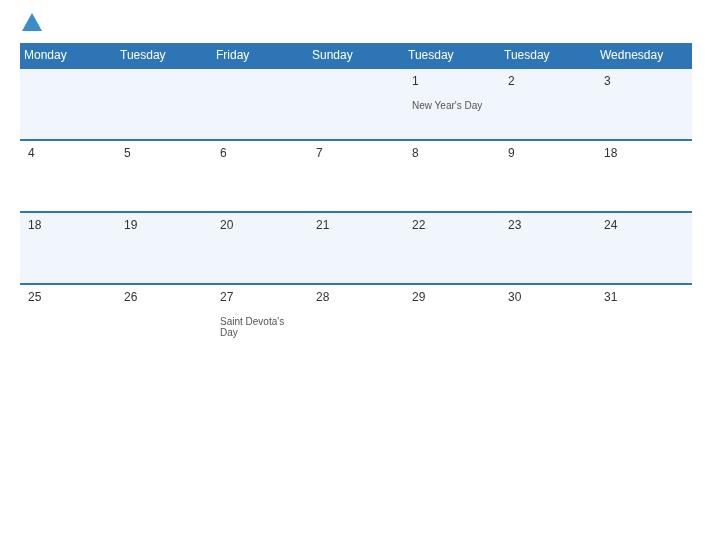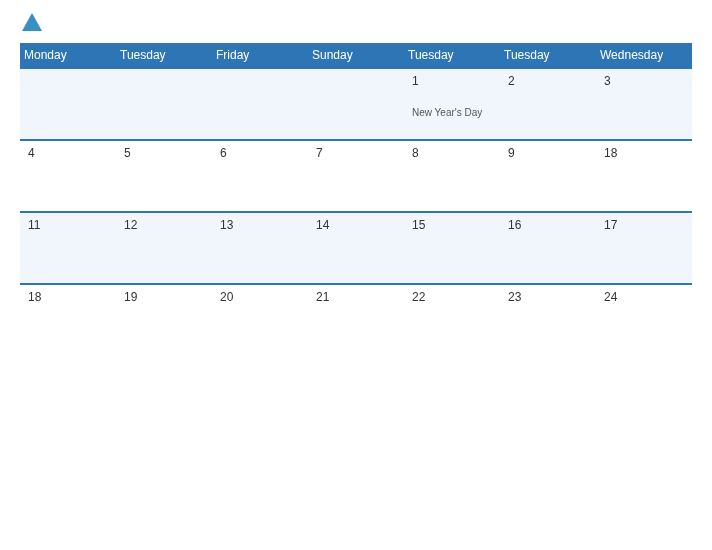--- a/index.html
+++ b/index.html
@@ -96,21 +96,21 @@
     .day-number {
       display: block;
       font-size: 12px;
       color: #333;
       margin-bottom: 2px;
     }
     .holiday-name {
       display: block;
       font-size: 10px;
       color: #555;
-      margin-top: 19px;
+      margin-top: 12px;
     }
   </style>
 </head>
 <body>
 
 <div class="calendar-container">
   <div class="header">
     <div class="logo">
       <span class="logo-text-general"></span>
       <div class="logo-triangle"></div>
@@ -167,59 +167,60 @@
           </td>
           <td>
             <span class="day-number">9</span>
           </td>
           <td>
             <span class="day-number">18</span>
           </td>
         </tr>
         <tr>
           <td>
-            <span class="day-number">11</span>
-          </td>
-          <td>
-            <span class="day-number">12</span>
-          </td>
-          <td>
-            <span class="day-number">13</span>
-          </td>
-          <td>
-            <span class="day-number">14</span>
-          </td>
-          <td>
-            <span class="day-number">15</span>
-          </td>
-          <td>
-            <span class="day-number">16</span>
-          </td>
-          <td>
-            <span class="day-number">17</span>
+            <span class="day-number">18</span>
+          </td>
+          <td>
+            <span class="day-number">19</span>
+          </td>
+          <td>
+            <span class="day-number">20</span>
+          </td>
+          <td>
+            <span class="day-number">21</span>
+          </td>
+          <td>
+            <span class="day-number">22</span>
+          </td>
+          <td>
+            <span class="day-number">23</span>
+          </td>
+          <td>
+            <span class="day-number">24</span>
           </td>
         </tr>
         <tr>
           <td>
-            <span class="day-number">18</span>
-          </td>
-          <td>
-            <span class="day-number">19</span>
-          </td>
-          <td>
-            <span class="day-number">20</span>
-          </td>
-          <td>
-            <span class="day-number">21</span>
-          </td>
-          <td>
-            <span class="day-number">22</span>
-          </td>
-          <td>
-            <span class="day-number">23</span>
-          </td>
-          <td>
-            <span class="day-number">24</span>
+            <span class="day-number">25</span>
+          </td>
+          <td>
+            <span class="day-number">26</span>
+          </td>
+          <td>
+            <span class="day-number">27</span>
+            <span class="holiday-name">Saint Devota's Day</span>
+          </td>
+          <td>
+            <span class="day-number">28</span>
+          </td>
+          <td>
+            <span class="day-number">29</span>
+          </td>
+          <td>
+            <span class="day-number">30</span>
+          </td>
+          <td>
+            <span class="day-number">31</span>
           </td>
         </tr>
       </tbody>
   </table>
 </div>
 
 </body></html>

